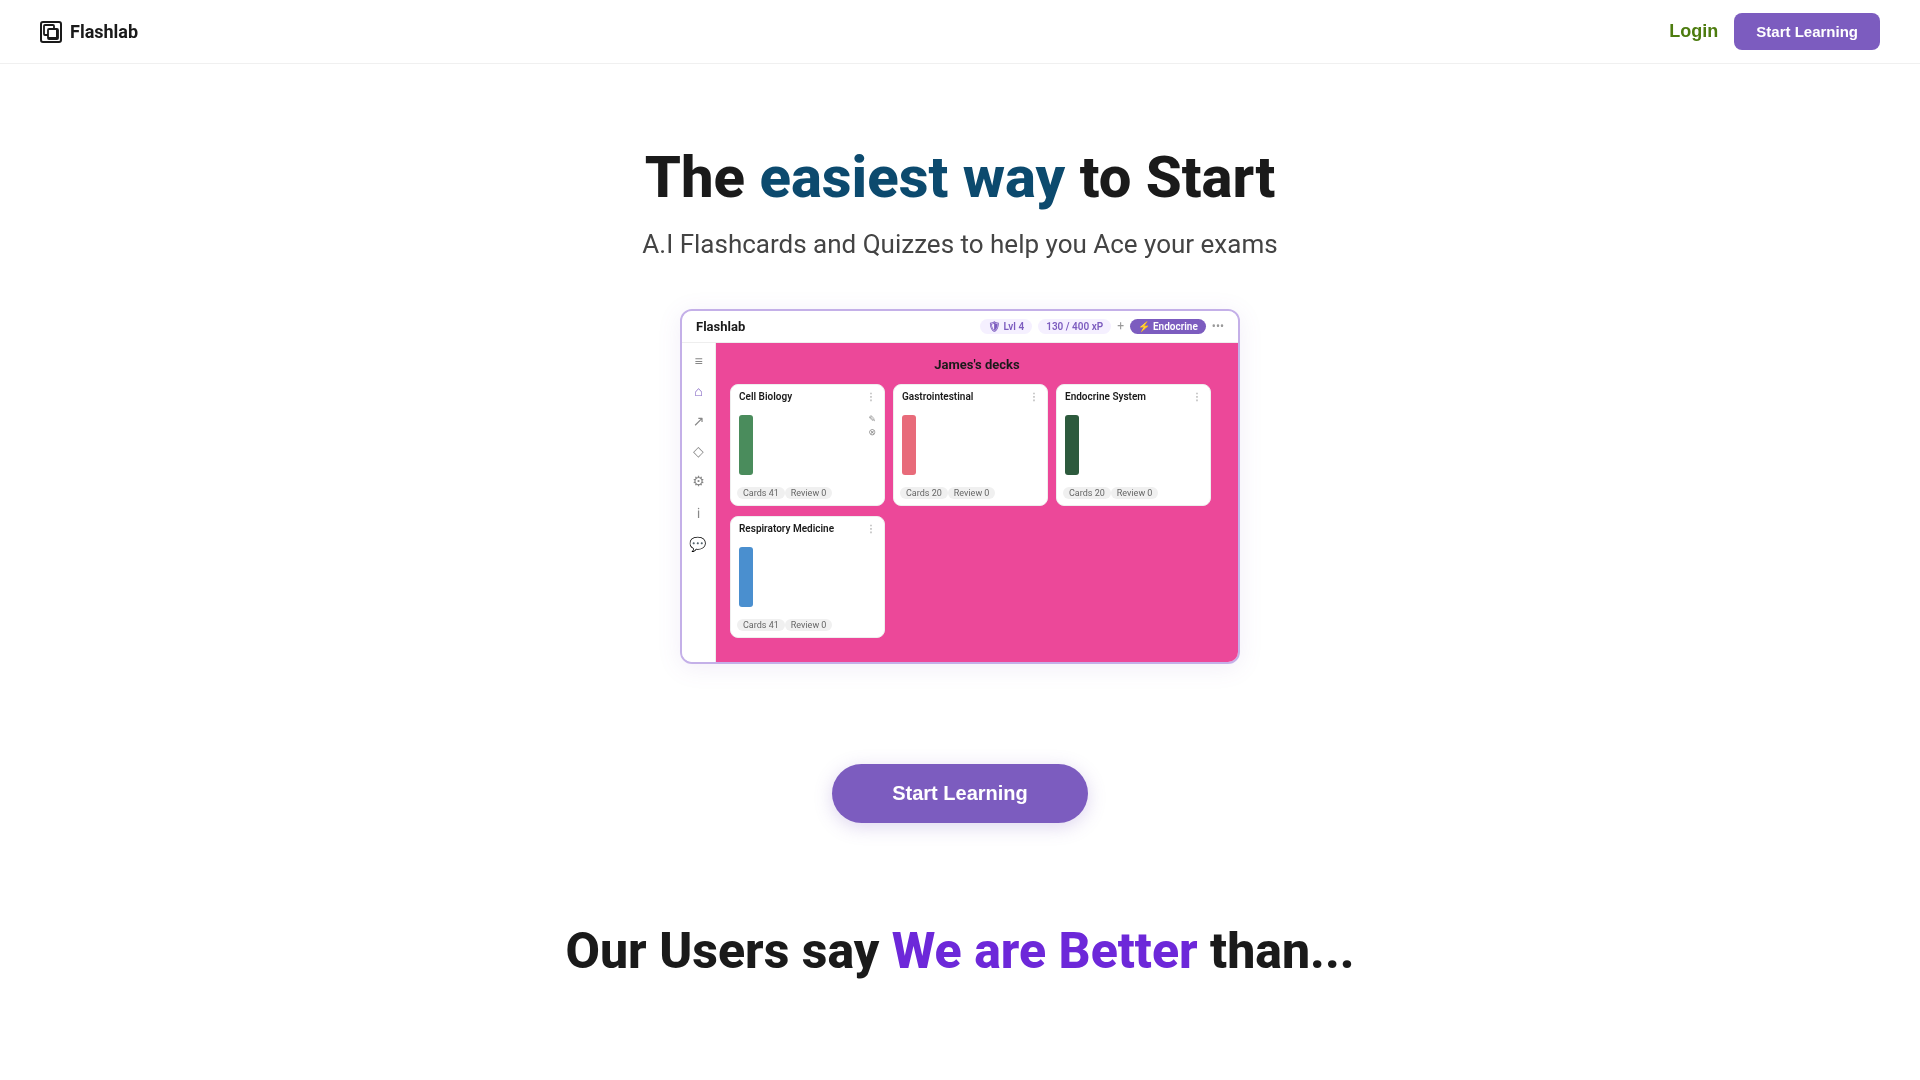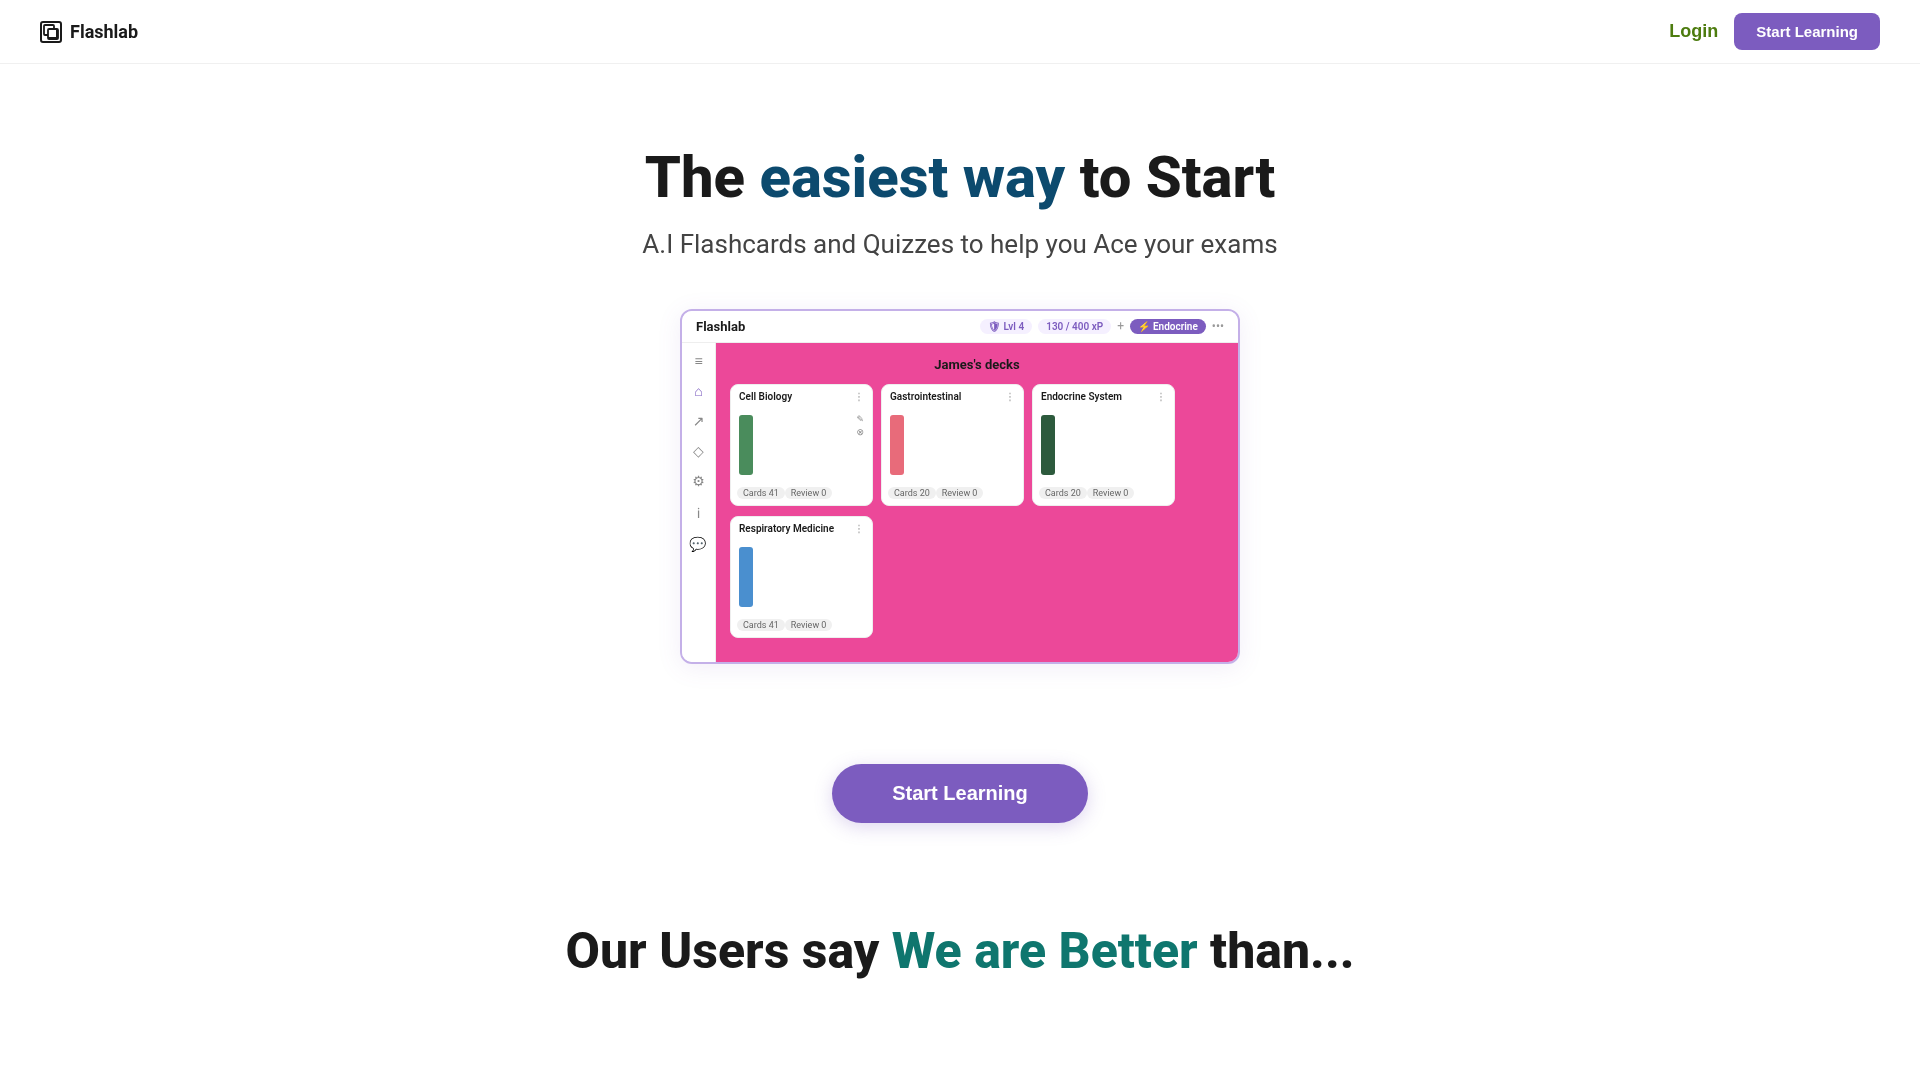--- a/index.html
+++ b/index.html
@@ -75,21 +75,21 @@
       width: 34px; background: #fff; border-right: 1px solid #eee;
       display: flex; flex-direction: column; align-items: center;
       padding: 10px 0; gap: 14px; min-height: 300px;
     }
     .sidebar-icon { font-size: 14px; color: #888; cursor: pointer; }
     .sidebar-icon.active { color: #7c5cbf; }
     .app-content { flex: 1; padding: 14px; background: #ec4899; }
     .deck-section-title { font-size: 13px; font-weight: 700; color: #1a1a1a; margin-bottom: 12px; }
     .deck-grid { display: flex; gap: 8px; flex-wrap: wrap; margin-bottom: 10px; }
     .deck-card {
-      width: 143px; background: #fff; border-radius: 8px; border: 1px solid #eee;
+      width: 155px; background: #fff; border-radius: 8px; border: 1px solid #eee;
       overflow: hidden; font-size: 10px; position: relative;
     }
     .deck-card-header {
       display: flex; justify-content: space-between; align-items: center;
       padding: 6px 8px; font-weight: 600; font-size: 10px;
     }
     .deck-card-footer {
       display: flex; padding: 4px 6px 6px;
     }
     .deck-pill {
@@ -112,21 +112,21 @@
     .cta-wrapper { display: flex; justify-content: center; margin: 10px 0 70px; }
     .btn-start-learning-main {
       background: #7c5cbf; color: #fff; border: none; border-radius: 40px;
       padding: 18px 60px; font-size: 20px; font-weight: 700; cursor: pointer;
       box-shadow: 0 4px 18px rgba(124,92,191,0.25);
     }
 
     
     .bottom-section { text-align: center; padding: 30px 20px 40px; }
     .bottom-title { font-size: 50px; font-weight: 800; line-height: 1.15; }
-    .bottom-title-accent { color: #0f766e; margin-top: 21px; }
+    .bottom-title-accent { color: #6d28d9; margin-top: 21px; }
   </style>
 </head>
 <body>
 
 <nav>
   <div class="nav-logo">
     <div class="nav-logo-icon">
       <svg width="16" height="16" viewBox="0 0 16 16" fill="none">
         <rect x="1" y="1" width="10" height="10" rx="1" stroke="#1a1a1a" stroke-width="1.8" fill="none"></rect>
         <rect x="5" y="5" width="10" height="10" rx="1" stroke="#1a1a1a" stroke-width="1.8" fill="white"></rect>

